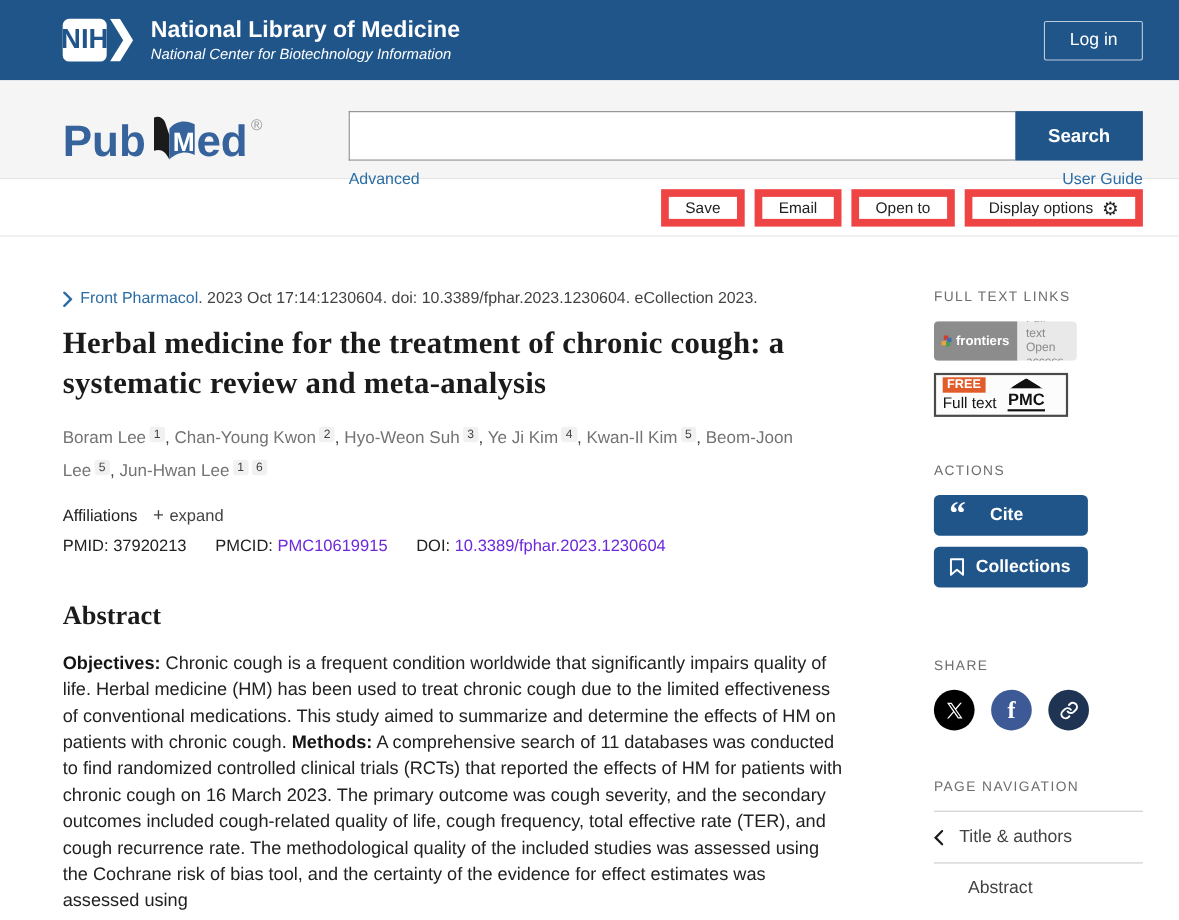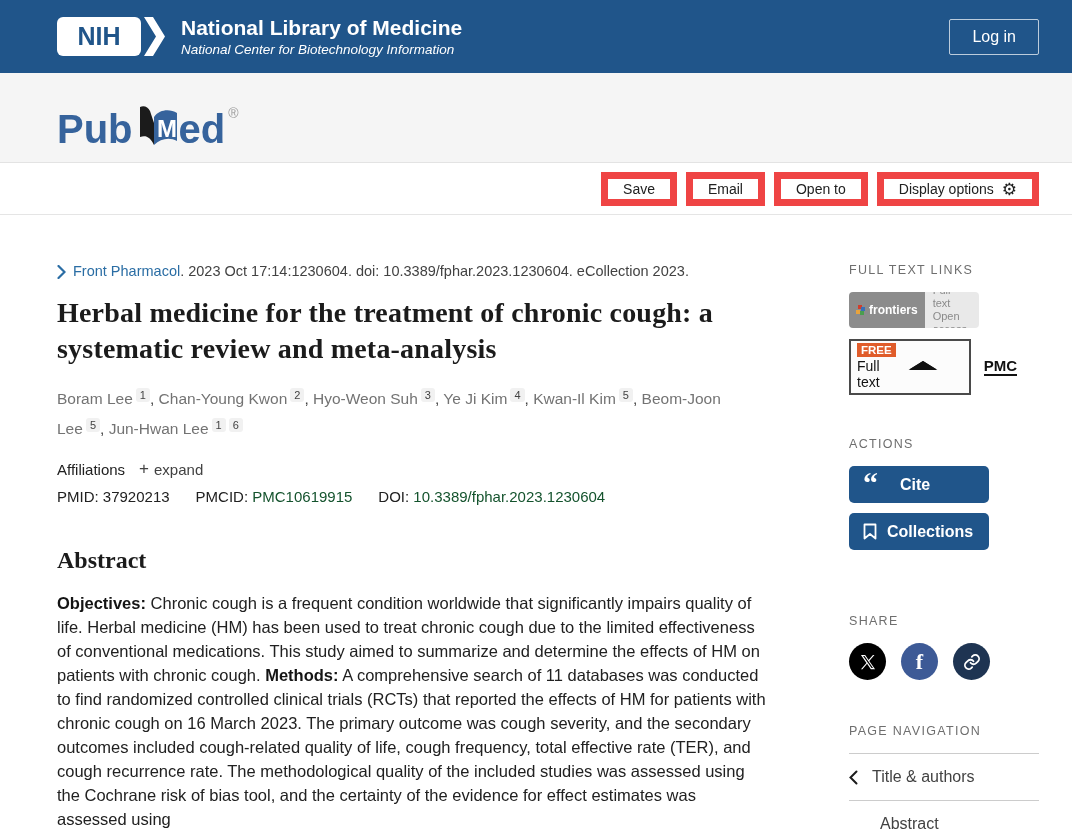--- a/index.html
+++ b/index.html
@@ -7,21 +7,21 @@
     font-family: "Liberation Sans", sans-serif; }
   a { text-decoration: none; cursor: pointer; }
 
   .container { width: 982px; margin-left: 57px; }
 
   
   .nih-header { height: 73px; background: #20558a; display: flex; align-items: center; }
   .nih-header .container { display: flex; align-items: center; justify-content: space-between; }
   .nih-brand { display: flex; align-items: center; gap: 12px; }
   .nih-logo { display: flex; align-items: center; }
-  .nih-logo-box { background: #fff; border-radius: 6px; width: 84px; height: 39px;
+  .nih-logo-box { background: #fff; border-radius: 6px; width: 40px; height: 39px;
     display: flex; align-items: center; justify-content: center;
     color: #20558a; font-weight: bold; font-size: 25px; letter-spacing: 0; }
   .nih-chevron { margin-left: 2px; }
   .nih-titles { color: #fff; margin-left: 4px; }
   .nih-title { font-size: 21px; font-weight: bold; line-height: 24px; }
   .nih-subtitle { font-size: 13.5px; font-style: italic; margin-top: 2px; }
   .login-btn { background: transparent; border: 1px solid rgba(255,255,255,0.7);
     color: #fff; font-size: 16px; padding: 8px 22px; border-radius: 2px; cursor: pointer;
     font-family: "Liberation Sans", sans-serif; }
 
@@ -70,21 +70,21 @@
   .author-link { color: #737373; }
   .sup-badge { font-size: 11px; background: #f1f1f1; border-radius: 3px;
     padding: 1px 4px; color: #424242; margin-left: 3px; vertical-align: 5px; cursor: pointer; }
 
   .affil-row { margin-top: 17px; font-size: 15px; color: #212121; display: flex;
     align-items: center; gap: 14px; }
   .expand-link { color: #424242; display: flex; align-items: center; gap: 5px; cursor: pointer; }
   .plus-glyph { font-size: 17px; color: #424242; }
 
   .ids-row { margin-top: 9px; font-size: 15px; color: #212121; display: flex; gap: 26px; }
-  .ids-row a { color: #14532d; }
+  .ids-row a { color: #6d28d9; }
 
   .abstract-heading { font-family: "Liberation Serif", serif; font-size: 24px;
     font-weight: bold; color: #1b1b1b; margin-top: 42px; }
   .abstract-text { margin-top: 17px; font-size: 16.5px; line-height: 24px; color: #212121; }
   .abstract-text b { color: #141414; }
 
   
   .side-heading { font-size: 12.5px; letter-spacing: 1.3px; color: #6e6e6e;
     margin-bottom: 15px; }
   .frontiers-badge { width: 130px; height: 36px; display: flex; border-radius: 4px;
@@ -96,21 +96,21 @@
   .frontiers-right { background: #e9e9e9; color: #8a8a8a; font-size: 11px;
     line-height: 13px; display: flex; flex-direction: column; justify-content: center;
     padding: 0 8px; }
   .pmc-badge { width: 122px; margin-top: 11px; border: 2px solid #4a4a4a;
     background: #fcfcfc; padding: 2px 6px 3px 6px; display: flex; gap: 10px;
     align-items: center; cursor: pointer; }
   .pmc-left { display: flex; flex-direction: column; }
   .free-tag { background: #e05c2a; color: #fff; font-size: 11.5px; font-weight: bold;
     padding: 1px 4px; align-self: flex-start; }
   .pmc-fulltext { font-size: 14px; color: #111; margin-top: 1px; }
-  .pmc-logo { display: flex; flex-direction: row; align-items: center; gap: 44px; }
+  .pmc-logo { display: flex; flex-direction: column; align-items: center; }
   .pmc-word { font-size: 15px; font-weight: bold; color: #111;
     border-bottom: 2.5px solid #111; line-height: 17px; }
 
   .actions-section { margin-top: 42px; }
   .side-btn { width: 140px; height: 37px; background: #20558a; border: none;
     border-radius: 5px; color: #fff; font-size: 16px; font-weight: bold;
     display: flex; align-items: center; cursor: pointer; padding: 0 14px;
     font-family: "Liberation Sans", sans-serif; }
   .side-btn + .side-btn { margin-top: 10px; }
   .cite-quote { font-family: "Liberation Serif", serif; font-size: 30px; line-height: 10px;
@@ -163,20 +163,30 @@
           <svg width="44" height="46" viewBox="0 0 44 46">
             <path d="M6 2 C10 0 14 2 16 6 L20 18 L20 40 C16 32 12 30 6 32 Z" fill="#1b1b1b"></path>
             <path d="M20 12 C26 4 36 4 43 8 L43 36 C36 32 27 33 20 40 Z" fill="#36639c"></path>
             <text x="23" y="32" font-family="Liberation Sans, sans-serif" font-size="24" font-weight="bold" fill="#ffffff">M</text>
           </svg>
         </span>
         <span>ed</span>
       </span>
       <span class="pm-reg">®</span>
     </a>
+    <div class="search-area">
+      <div class="search-row">
+        <input class="search-input" type="text" value="" style="">
+        <button class="search-btn">Search</button>
+      </div>
+      <div class="search-links">
+        <a>Advanced</a>
+        <a>User Guide</a>
+      </div>
+    </div>
   </div>
 </section>
 
 <section class="toolbar">
   <div class="container">
     <button class="tool-btn">
         <span>Save</span>
       </button>
     <button class="tool-btn">
         <span>Email</span>

